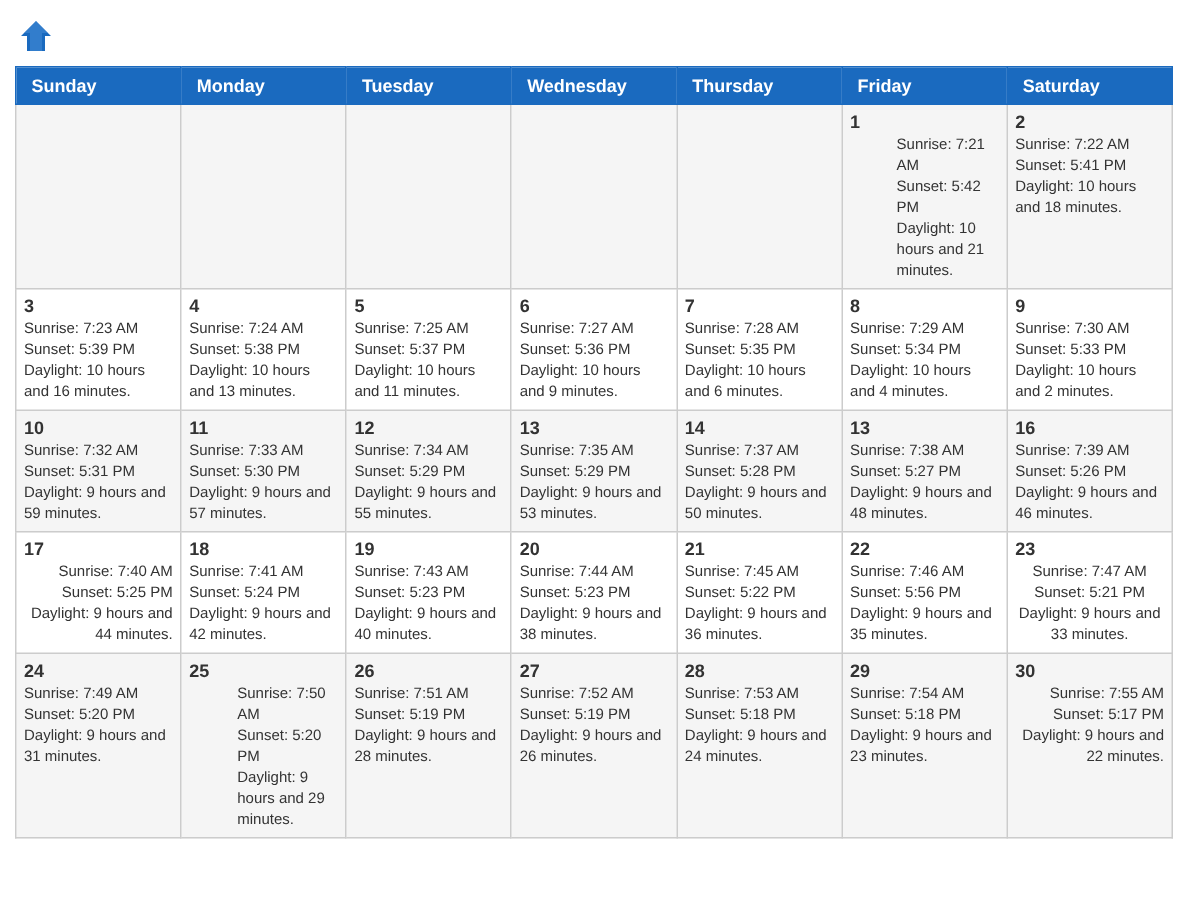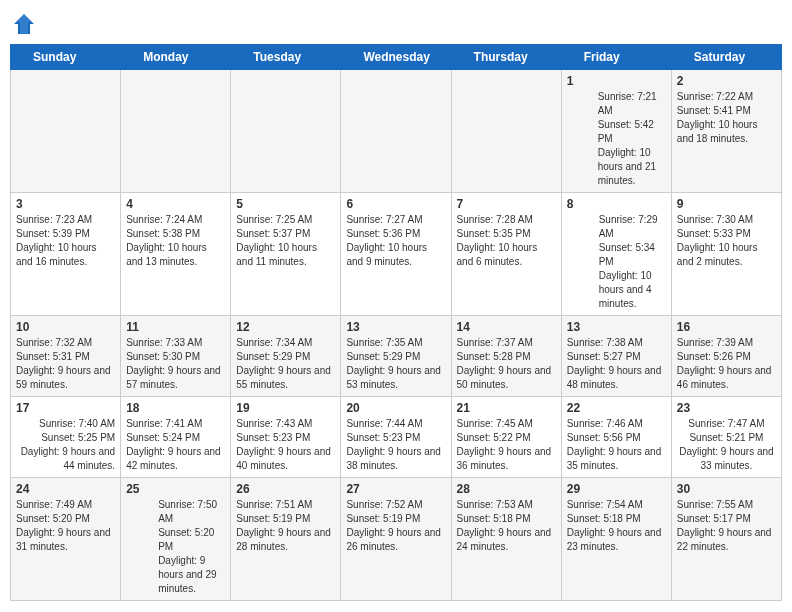--- a/index.html
+++ b/index.html
@@ -47,21 +47,21 @@
     table {
       width: 100%;
       border-collapse: collapse;
       table-layout: fixed;
     }
     thead tr th {
       background-color: #1a6abf;
       color: #fff;
       font-size: 12px;
       font-weight: bold;
-      padding: 5px 22px;
+      padding: 5px 10px;
       text-align: left;
       border: 1px solid #1a6abf;
     }
     tbody tr td {
       border: 1px solid #ccc;
       vertical-align: top;
       padding: 4px 5px;
       font-size: 10px;
       color: #333;
       min-height: 80px;
@@ -169,21 +169,21 @@
 Daylight: 10 hours and 9 minutes.</div>
         </td>
         <td>
           <span class="day-num">7</span>
           <div class="day-info" style="white-space: pre-line;">Sunrise: 7:28 AM
 Sunset: 5:35 PM
 Daylight: 10 hours and 6 minutes.</div>
         </td>
         <td>
           <span class="day-num">8</span>
-          <div class="day-info" style="white-space: pre-line; margin-left: 32px;">Sunrise: 7:29 AM
+          <div class="day-info" style="white-space: pre-line;">Sunrise: 7:29 AM
 Sunset: 5:34 PM
 Daylight: 10 hours and 4 minutes.</div>
         </td>
         <td>
           <span class="day-num">9</span>
           <div class="day-info" style="white-space: pre-line;">Sunrise: 7:30 AM
 Sunset: 5:33 PM
 Daylight: 10 hours and 2 minutes.</div>
         </td>
       </tr>
@@ -307,19 +307,19 @@
 Daylight: 9 hours and 24 minutes.</div>
         </td>
         <td>
           <span class="day-num">29</span>
           <div class="day-info" style="white-space: pre-line;">Sunrise: 7:54 AM
 Sunset: 5:18 PM
 Daylight: 9 hours and 23 minutes.</div>
         </td>
         <td>
           <span class="day-num">30</span>
-          <div class="day-info" style="white-space: pre-line;">Sunrise: 7:55 AM
+          <div class="day-info" style="white-space: pre-line; text-align: right;">Sunrise: 7:55 AM
 Sunset: 5:17 PM
 Daylight: 9 hours and 22 minutes.</div>
         </td>
       </tr>
     </tbody>
 </table>
 
 </body></html>

